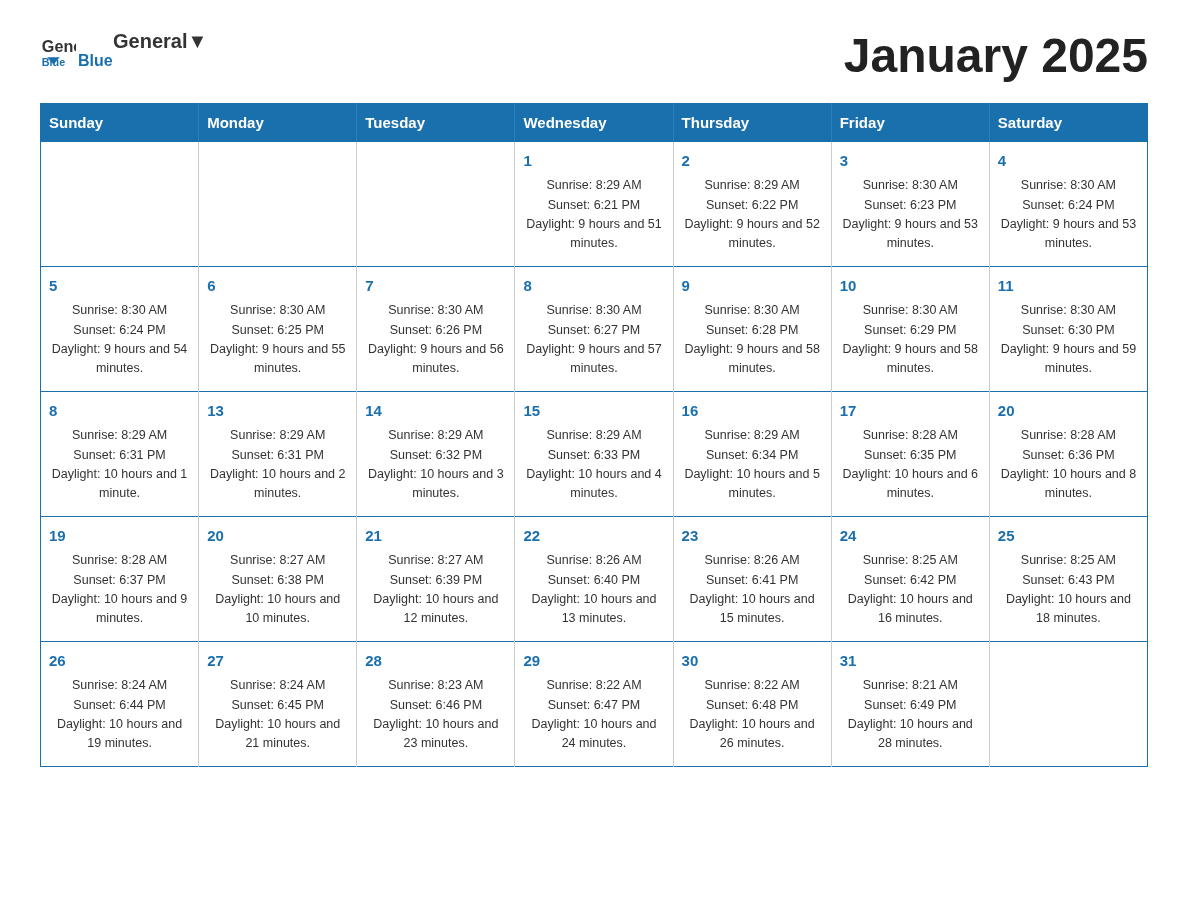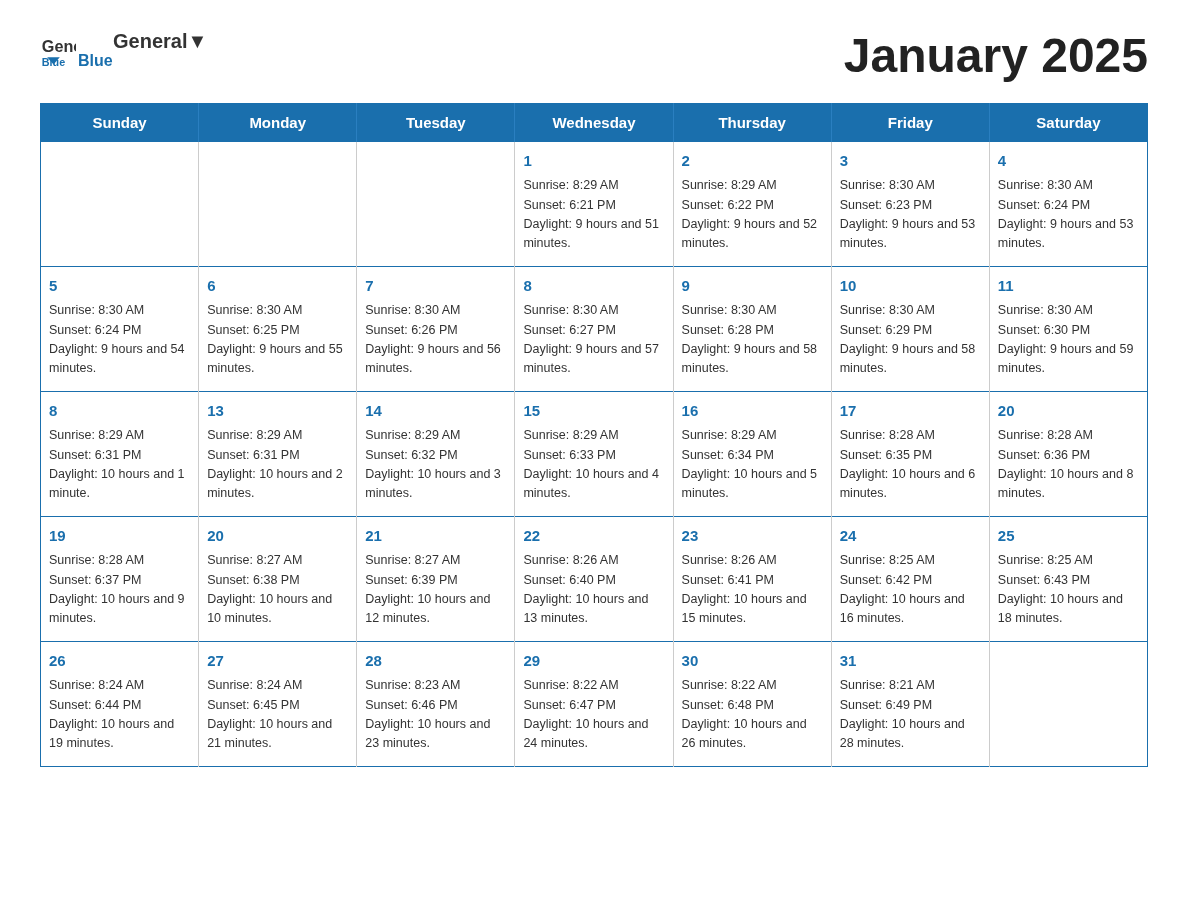--- a/index.html
+++ b/index.html
@@ -45,21 +45,21 @@
       border: 1.5px solid #1a6fad;
     }
     .calendar-table thead tr {
       background-color: #1a6fad;
     }
     .calendar-table thead th {
       color: #fff;
       font-size: 15px;
       font-weight: 600;
       padding: 10px 8px;
-      text-align: center;
+      text-align: left;
       border-right: 1px solid #2a7fc0;
     }
     .calendar-table thead th:last-child {
       border-right: none;
       margin-top: 28px;
     }
     .calendar-table tbody tr {
       border-top: 1.5px solid #1a6fad;
     }
     .calendar-table tbody td {
@@ -79,20 +79,21 @@
       font-size: 15px;
       font-weight: bold;
       color: #1a6fad;
       display: block;
       margin-bottom: 4px;
     }
     .day-info {
       font-size: 12.5px;
       color: #333;
       line-height: 1.55;
+      text-align: center;
     }
     .empty-cell {
       background: #fff;
     }
   </style>
 </head>
 <body>
 
 <div class="header-area">
   <div class="logo-area">

